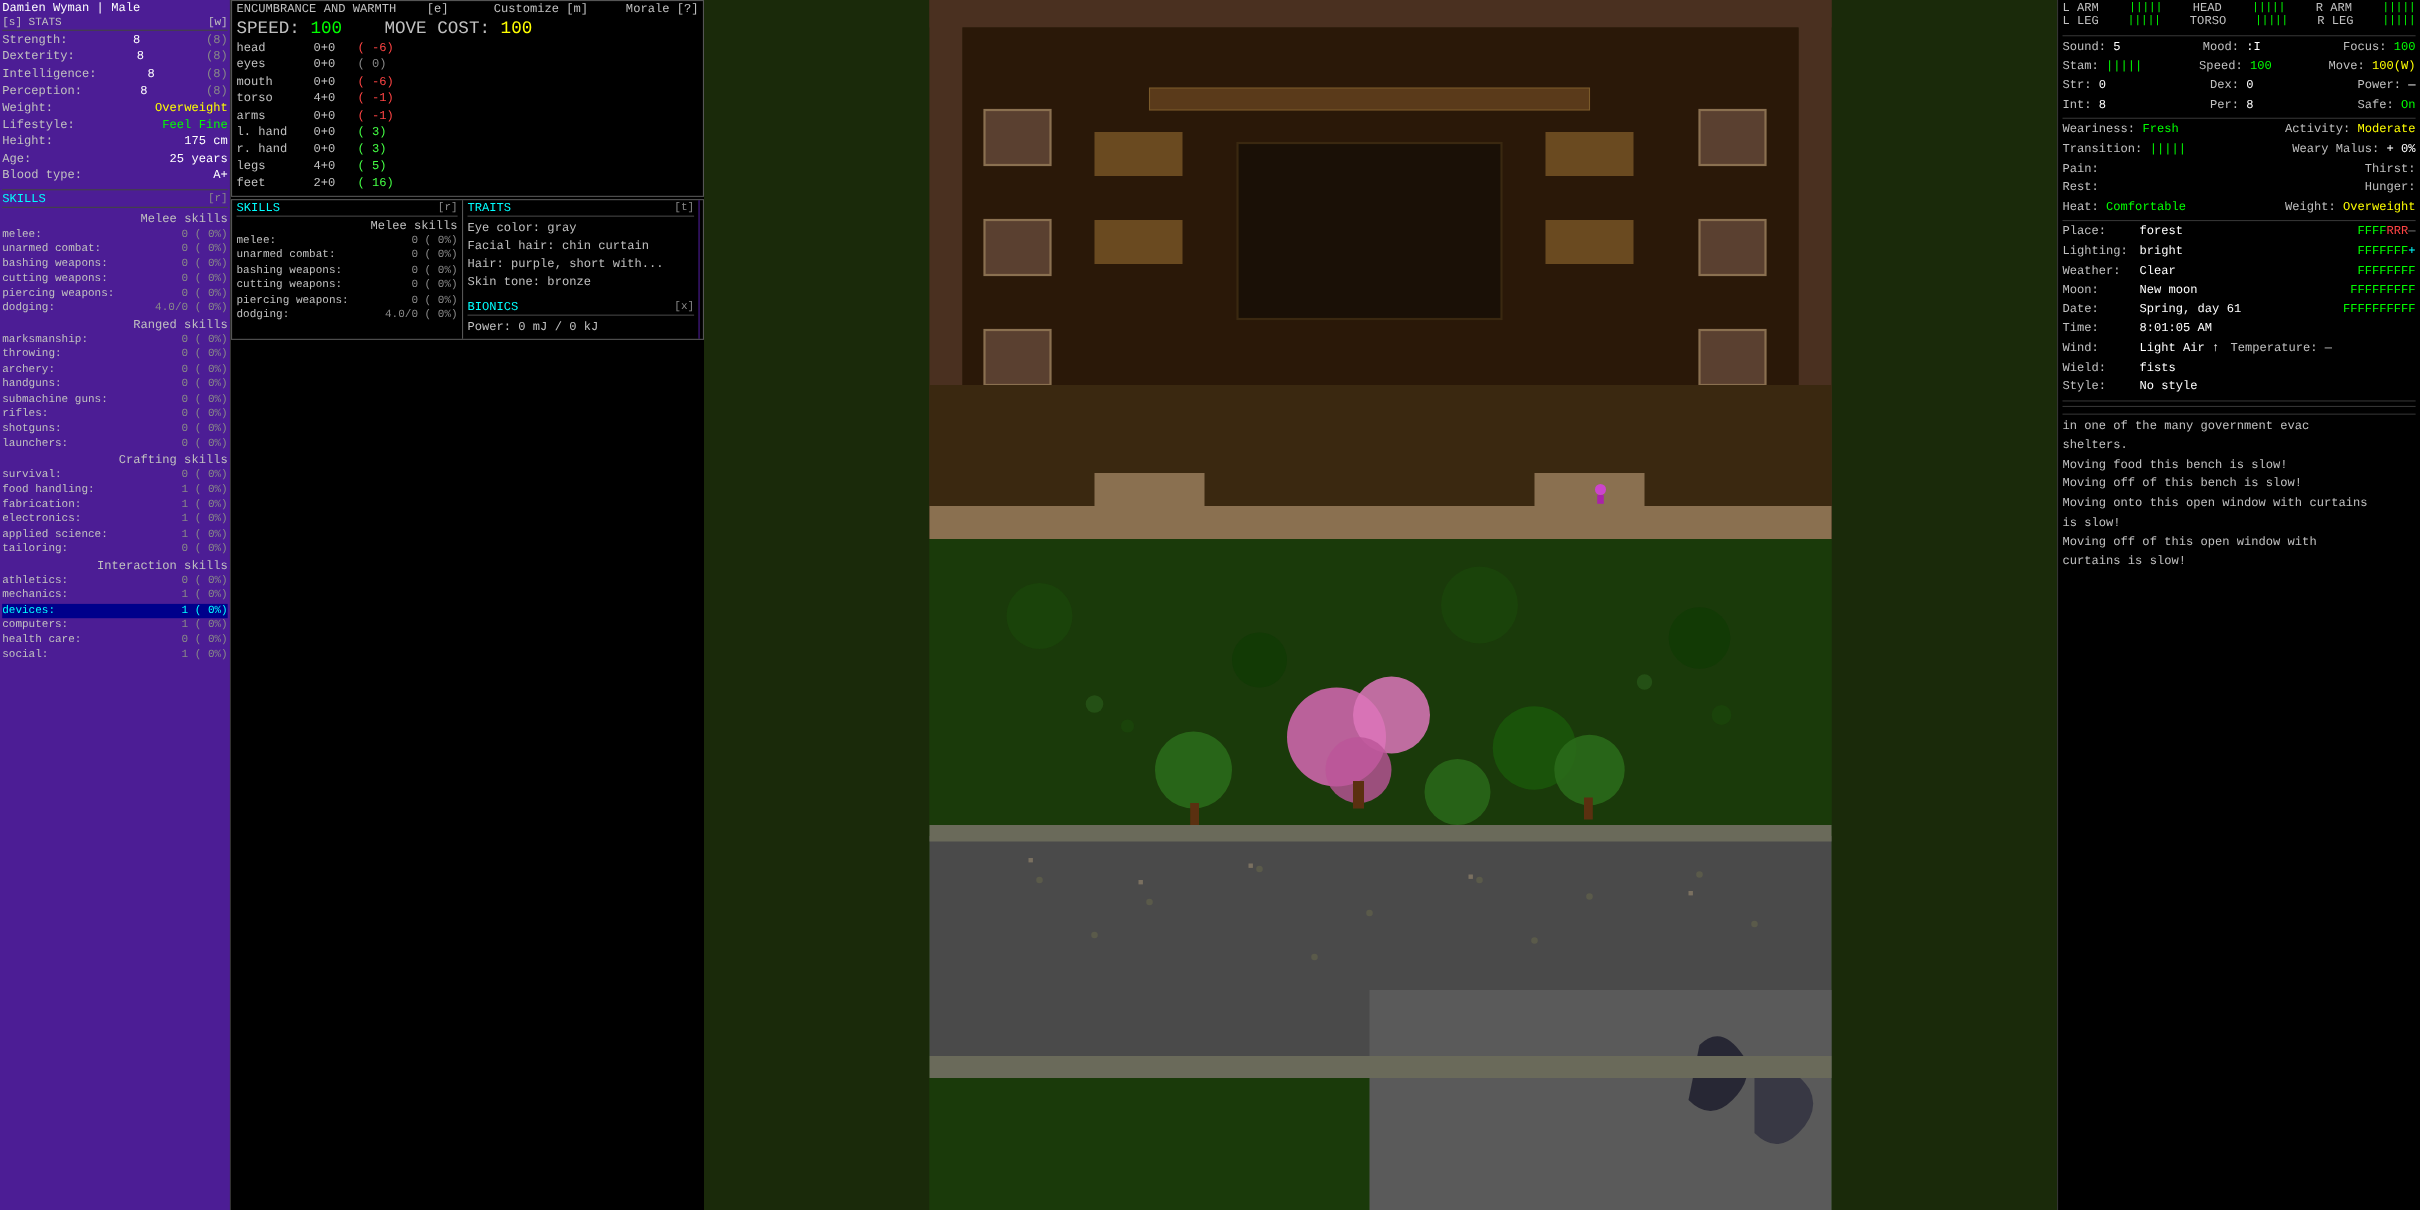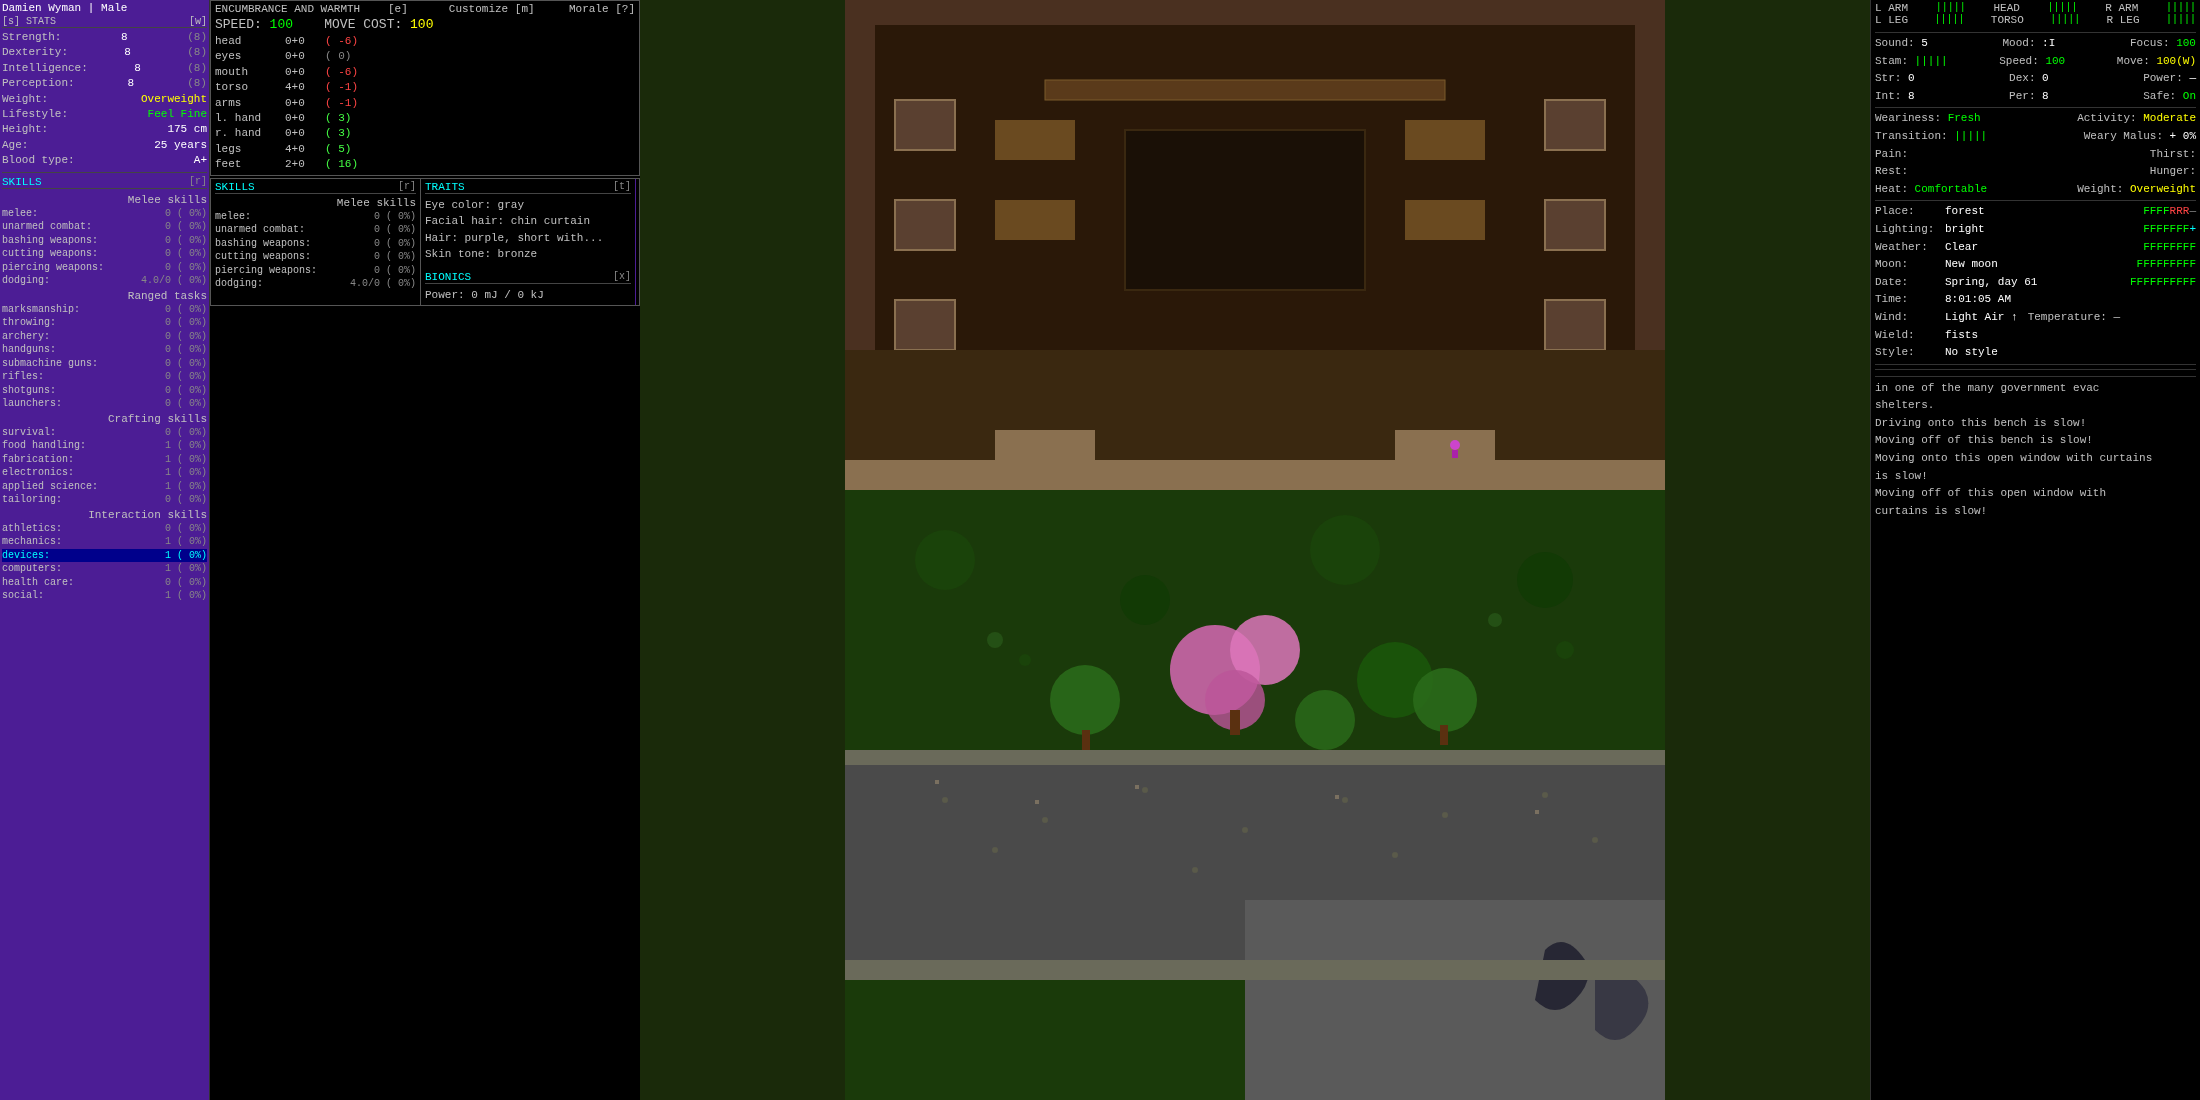--- a/index.html
+++ b/index.html
@@ -111,21 +111,21 @@
       font-size: 11px;
       line-height: 1.4;
     }
 
     .encumb-part { width: 70px; color: #c0c0c0; }
     .encumb-val { width: 40px; color: #c0c0c0; }
     .encumb-warm { width: 60px; color: #888; }
 
     .speed-row {
       color: #c0c0c0;
-      font-size: 13px;
+      font-size: 16px;
       margin-bottom: 2px;
     }
 
     .speed-green { color: #00ff00; }
     .speed-yellow { color: #ffff00; }
 
     .desc-text {
       color: #c0c0c0;
       font-size: 11px;
       line-height: 1.5;
@@ -350,21 +350,21 @@
   </div>
   <div class="skill-row">
     <span class="skill-name">piercing weapons:</span>
     <span class="skill-val">0 ( 0%)</span>
   </div>
   <div class="skill-row">
     <span class="skill-name">dodging:</span>
     <span class="skill-val">4.0/0 ( 0%)</span>
   </div>
 
-  <div class="skill-category">Ranged tasks</div>
+  <div class="skill-category">Ranged skills</div>
   <div class="skill-row">
     <span class="skill-name">marksmanship:</span>
     <span class="skill-val">0 ( 0%)</span>
   </div>
   <div class="skill-row">
     <span class="skill-name">throwing:</span>
     <span class="skill-val">0 ( 0%)</span>
   </div>
   <div class="skill-row">
     <span class="skill-name">archery:</span>
@@ -778,20 +778,20 @@
   </div>
 
   <div style="border-top:1px solid #333; margin: 2px 0;"></div>
 
 
   <div style="border-top:1px solid #333; margin: 2px 0;"></div>
 
   <div class="message-log">
     <div class="msg-line">in one of the many government evac</div>
     <div class="msg-line">shelters.</div>
-    <div class="msg-line">Driving onto this bench is slow!</div>
+    <div class="msg-line">Moving food this bench is slow!</div>
     <div class="msg-line">Moving off of this bench is slow!</div>
     <div class="msg-line">Moving onto this open window with curtains</div>
     <div class="msg-line">is slow!</div>
     <div class="msg-line">Moving off of this open window with</div>
     <div class="msg-line">curtains is slow!</div>
   </div>
 </div>
 
 </body></html>

